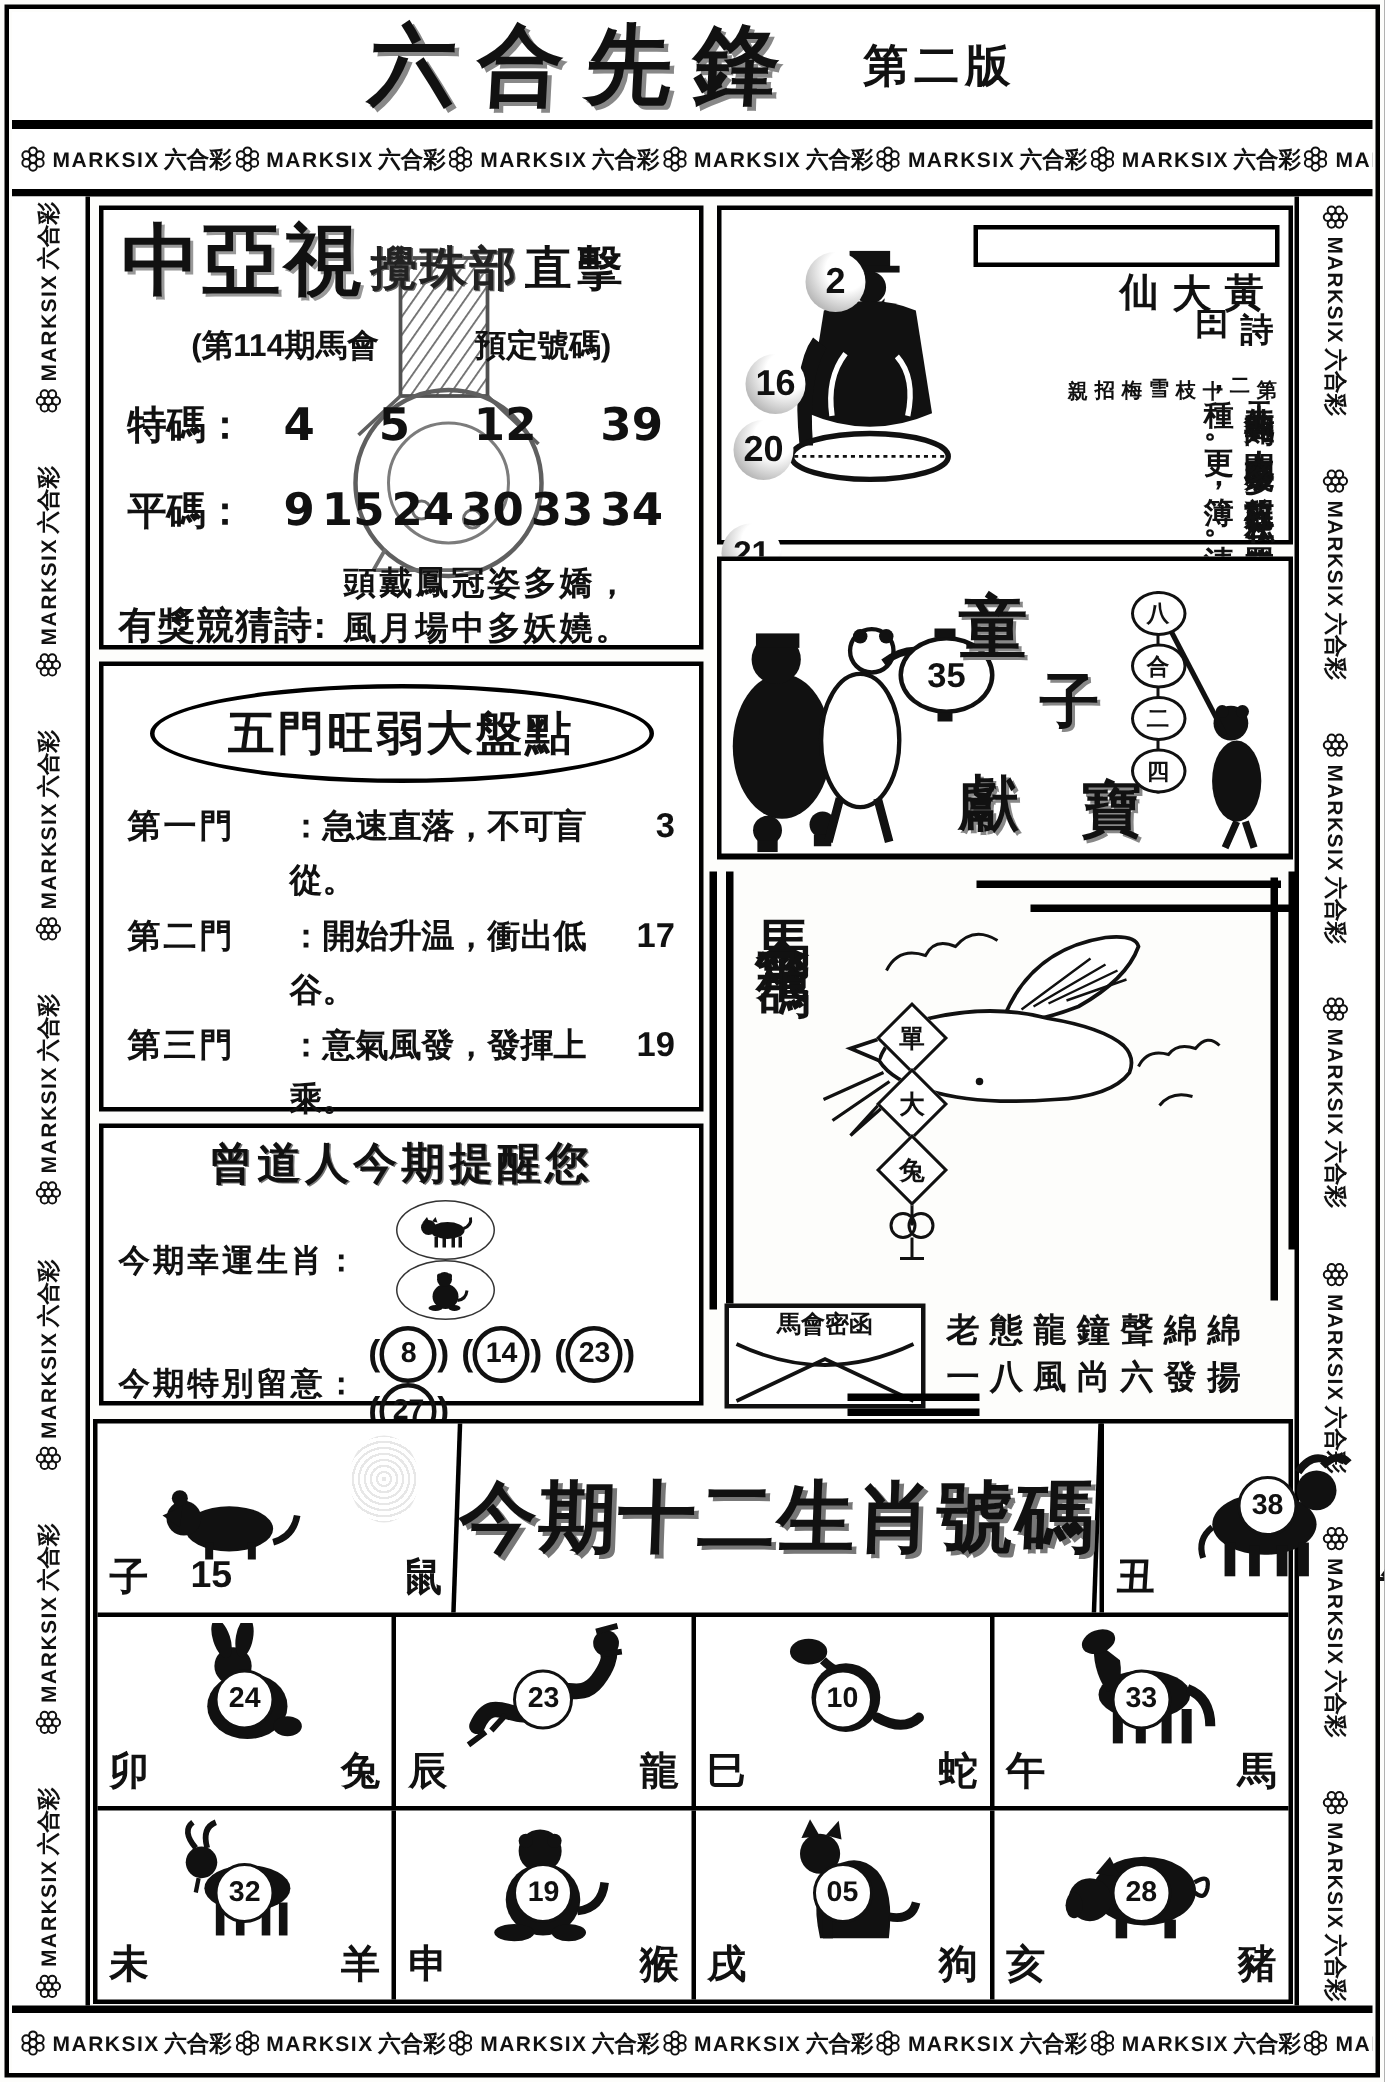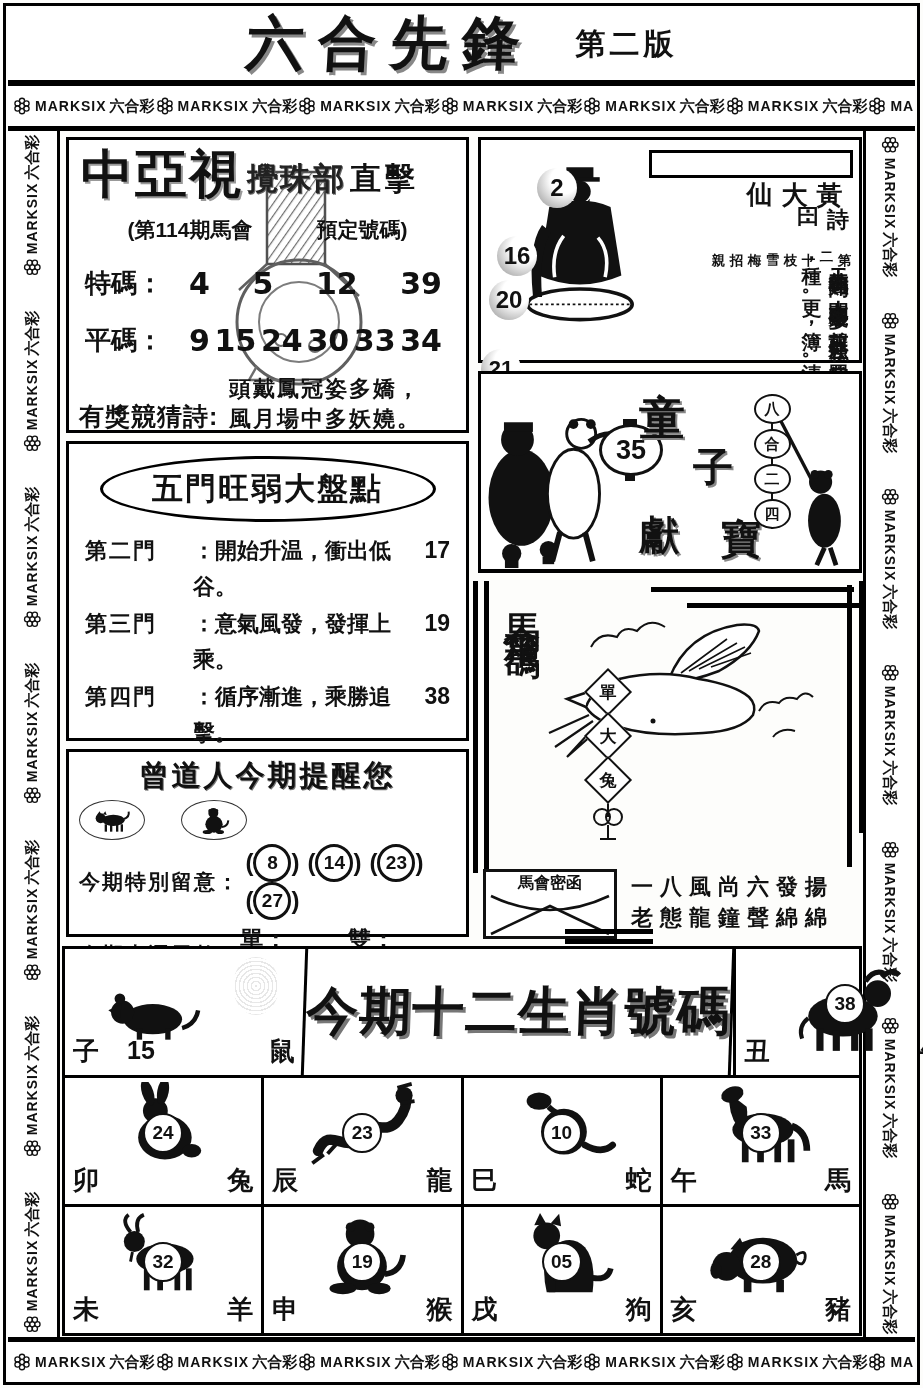--- a/index.html
+++ b/index.html
@@ -88,21 +88,21 @@
   .wong-right{flex:1;writing-mode:vertical-rl;display:flex;padding:10px 6px 6px 0;gap:6px;}
   .wong-header{border:3px solid #000;padding:8px 2px;font-size:26px;font-weight:900;letter-spacing:6px;
                height:118px;margin-bottom:auto;}
   .wong-shiyue{font-size:22px;font-weight:800;letter-spacing:8px;padding-top:6px;}
   .wong-stanza{font-size:13.5px;font-weight:800;letter-spacing:2px;padding-top:8px;}
   .wong-line{font-size:20px;font-weight:800;letter-spacing:2px;padding-top:2px;}
   
   .boy{left:420px;top:240px;width:384px;height:202px;border-width:3px 3px 4px 3px;}
   .boy-scene{position:absolute;inset:0;width:100%;height:100%;}
   .lantern35{position:absolute;left:118px;top:50px;width:58px;height:46px;border:3px solid #111;border-radius:50%;
-             display:flex;align-items:center;justify-content:center;font-size:27px;font-weight:900;background:#fff;}
+             display:flex;align-items:center;justify-content:center;font-size:23px;font-weight:900;background:#fff;}
   .lantern35:before{content:"";position:absolute;top:-8px;left:21px;width:14px;height:6px;background:#111;}
   .lantern35:after{content:"";position:absolute;bottom:-8px;left:23px;width:10px;height:6px;background:#111;}
   .boy-char{position:absolute;font-weight:900;text-shadow:2px 2px 0 #888;}
   .bc0{left:158px;top:14px;font-size:46px;}
   .bc1{left:212px;top:66px;font-size:40px;}
   .bc2{left:158px;top:134px;font-size:40px;}
   .bc3{left:240px;top:138px;font-size:40px;}
   .lantern-string{position:absolute;left:272px;top:20px;width:38px;display:flex;flex-direction:column;
                   align-items:center;gap:5px;}
   .lantern-string:before{content:"";position:absolute;top:0;bottom:0;left:18px;border-left:2px solid #111;}
@@ -680,20 +680,25 @@
           <span>頭戴鳳冠姿多嬌，</span><br>
           <span>風月場中多妖嬈。</span>
         </span>
       </div>
     </section>
 
     <section class="panel five-doors">
       <div class="ellipse-title">五門旺弱大盤點</div>
       <div class="door-rows">
           <div class="door-row">
+            <span class="door-name">第一門</span>
+            <span class="door-desc">：急速直落，不可盲從。</span>
+            <span class="door-num">3</span>
+          </div>
+          <div class="door-row">
             <span class="door-name">第二門</span>
             <span class="door-desc">：開始升温，衝出低谷。</span>
             <span class="door-num">17</span>
           </div>
           <div class="door-row">
             <span class="door-name">第三門</span>
             <span class="door-desc">：意氣風發，發揮上乘。</span>
             <span class="door-num">19</span>
           </div>
           <div class="door-row">
@@ -706,20 +711,21 @@
             <span class="door-desc">：運籌帷幄，老態龍鐘。</span>
             <span class="door-num">47</span>
           </div>
         </div>
       <div class="door-foot">今期特別號碼應留意第五門及第四門。</div>
     </section>
 
     <section class="panel reminder">
       <div class="rem-title">曾道人今期提醒您</div>
       <div class="rem-row">
+        <span class="rem-label">今期幸運生肖：</span>
         <span><span class="mini-oval">
               <svg class="mini-svg" viewBox="0 0 120 90">
                 <g fill="#111">
                   <ellipse cx="64" cy="46" rx="34" ry="17"></ellipse>
                   <circle cx="26" cy="40" r="15"></circle>
                   <path d="M15 29 L23 19 L28 30 Z"></path>
                   <path d="M33 28 L40 19 L44 30 Z"></path>
                   <rect x="38" y="58" width="7" height="22"></rect>
                   <rect x="54" y="60" width="7" height="20"></rect>
                   <rect x="72" y="60" width="7" height="20"></rect>
@@ -886,22 +892,22 @@
             </svg></div>
         </div>
       <div class="envelope">
         <div class="env-label">馬會密函</div>
         <svg class="env-flap" viewBox="0 0 122 42">
           <path d="M2 2 Q61 30 120 2" fill="none" stroke="#111" stroke-width="2.5"></path>
           <path d="M2 40 L61 12 L120 40" fill="none" stroke="#111" stroke-width="2.5"></path>
         </svg>
       </div>
       <div class="verse">
+        <div class="verse-line">老態龍鐘聲綿綿</div>
         <div class="verse-line">一八風尚六發揚</div>
-        <div class="verse-line">老態龍鐘聲綿綿</div>
       </div>
       <div class="eqmarks">
           <span></span>
           <span></span>
         </div>
     </section>
 
     <section class="zgrid">
       <div class="z-row r1">
         <div class="z-cell r1l">

